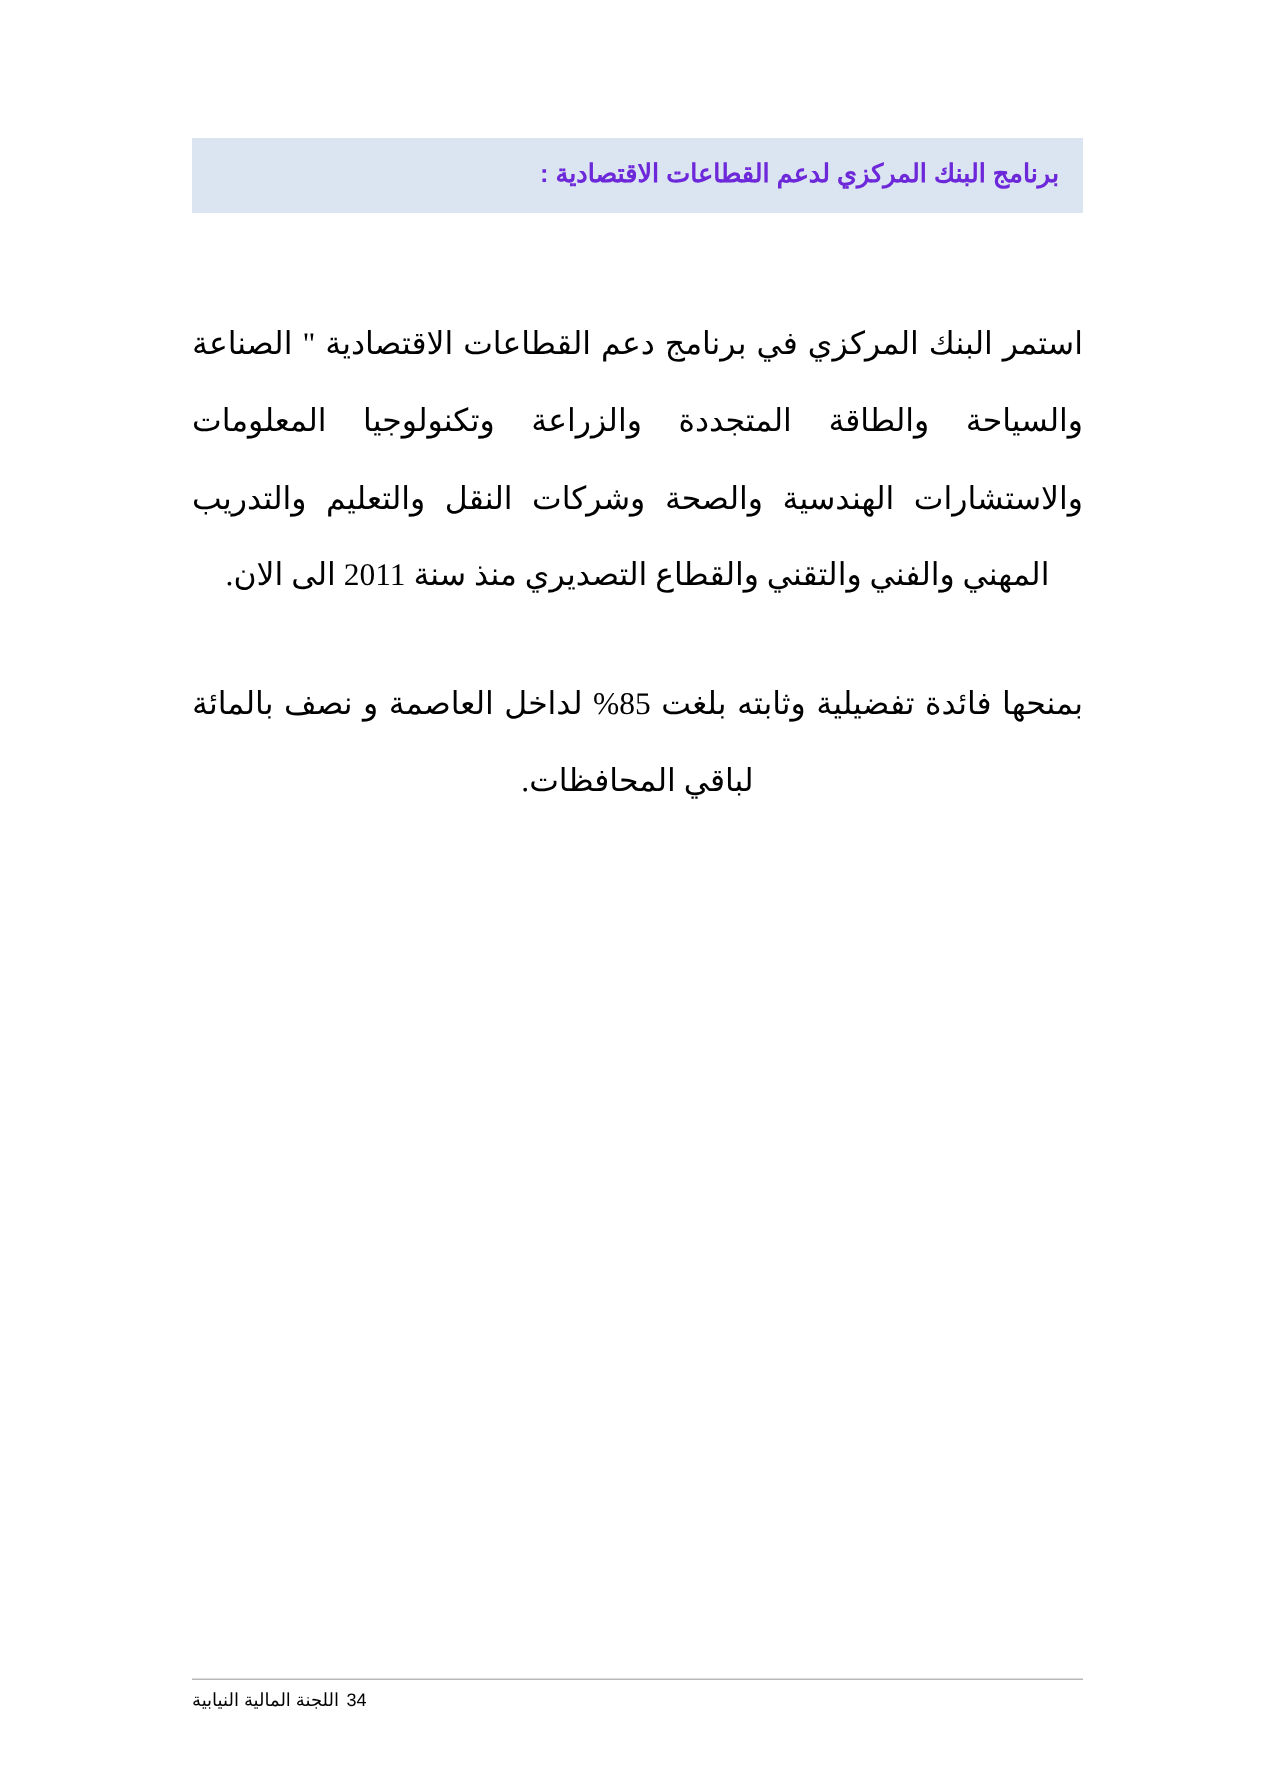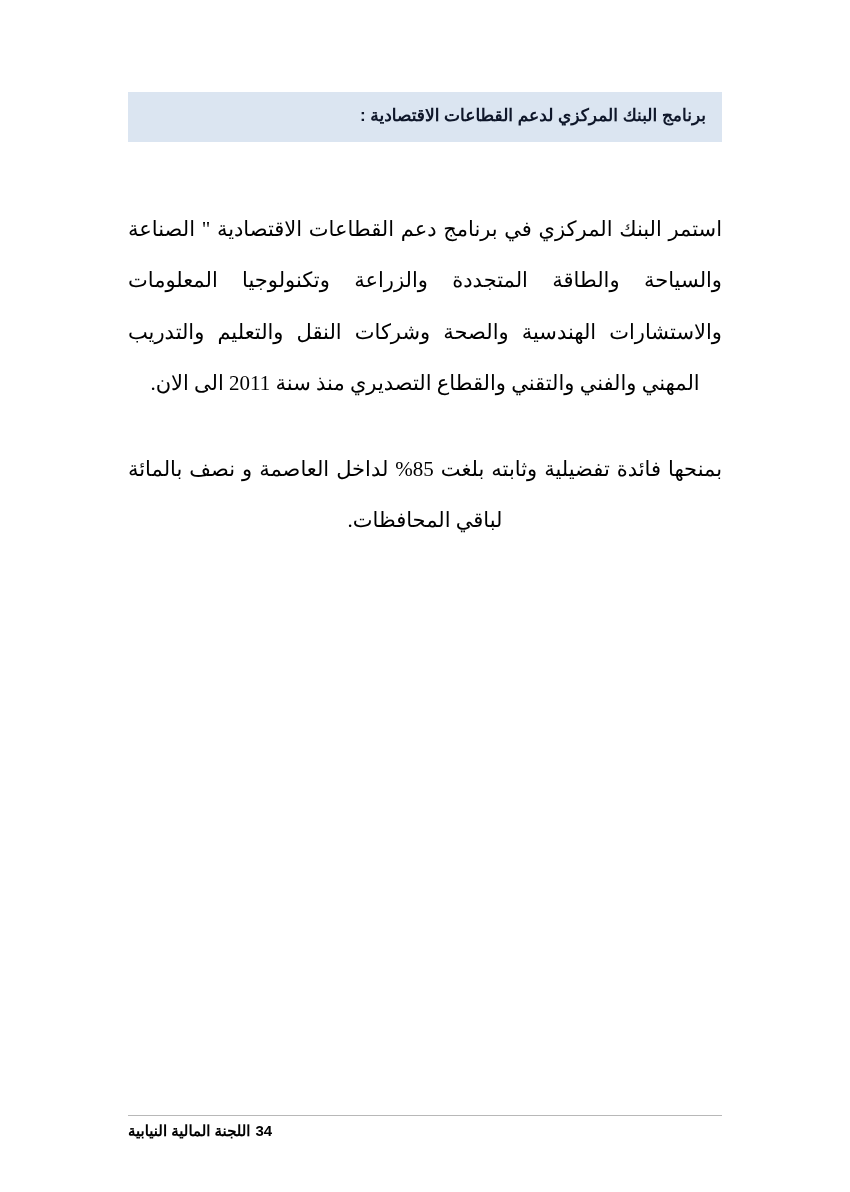--- a/index.html
+++ b/index.html
@@ -37,21 +37,21 @@
     display: flex;
     align-items: flex-start;
     justify-content: flex-start;
   }
 
   .section-title {
     font-family: "Liberation Sans", sans-serif;
     font-weight: bold;
     font-size: 17px;
     line-height: 1.4;
-    color: #0f172a;
+    color: #6d28d9;
     direction: rtl;
     text-align: right;
     margin: 0;
   }
 
   .body-block {
     margin-top: 62px;
     direction: rtl;
     text-align: justify;
     text-align-last: right;
@@ -92,22 +92,22 @@
   }
 
   .footer-rule {
     border: none;
     border-top: 1px solid #b8b8b8;
     margin: 0 0 6px 0;
   }
 
   .footer-text {
     font-family: "Liberation Sans", sans-serif;
-    font-size: 15px;
-    font-weight: bold;
+    font-size: 12px;
+    font-weight: normal;
     color: #000000;
     direction: rtl;
     text-align: left;
     padding-left: 0;
   }
 
   .footer-row {
     display: flex;
     justify-content: flex-start;
     direction: ltr;

